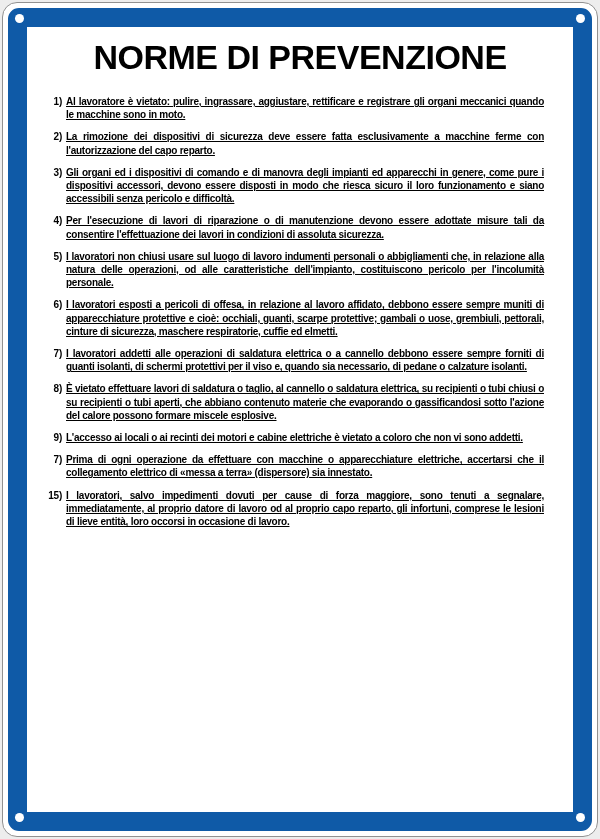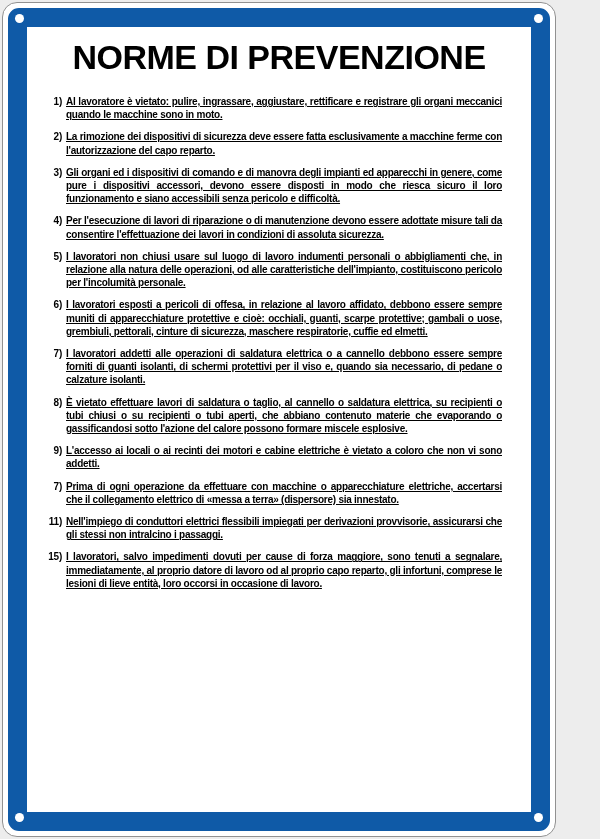--- a/index.html
+++ b/index.html
@@ -13,21 +13,21 @@
   html, body {
     width: 600px; height: 839px;
     font-family: "Liberation Sans", sans-serif;
     background: var(--bg);
   }
   .stage { position: relative; width: 600px; height: 839px; background: var(--bg); overflow: hidden; }
 
   
   .plate {
     position: absolute; left: 2px; top: 2px;
-    width: 554px; height: 835px;
+    width: 596px; height: 835px;
     background: var(--plate);
     border: 1px solid var(--outline);
     border-radius: 15px;
     overflow: hidden;
   }
 
   
   .band {
     position: absolute; inset: 5px;
     border: 19px solid var(--band);
@@ -131,23 +131,19 @@
         </li>
         <li class="rule">
           <span class="num">9)</span>
           <span class="txt">L'accesso ai locali o ai recinti dei motori e cabine elettriche è vietato a coloro che non vi sono addetti.</span>
         </li>
         <li class="rule">
           <span class="num">7)</span>
           <span class="txt">Prima di ogni operazione da effettuare con macchine o apparecchiature elettriche, accertarsi che il collegamento elettrico di «messa a terra» (dispersore) sia innestato.</span>
         </li>
         <li class="rule">
-          <span class="num">11)</span>
-          <span class="txt">Nell'impiego di conduttori elettrici flessibili impiegati per derivazioni provvisorie, assicurarsi che gli stessi non intralcino i passaggi.</span>
-        </li>
-        <li class="rule">
           <span class="num">15)</span>
           <span class="txt">I lavoratori, salvo impedimenti dovuti per cause di forza maggiore, sono tenuti a segnalare, immediatamente, al proprio datore di lavoro od al proprio capo reparto, gli infortuni, comprese le lesioni di lieve entità, loro occorsi in occasione di lavoro.</span>
         </li>
       </ol>
     </div>
   </div>
 </div>
 
 </body></html>

